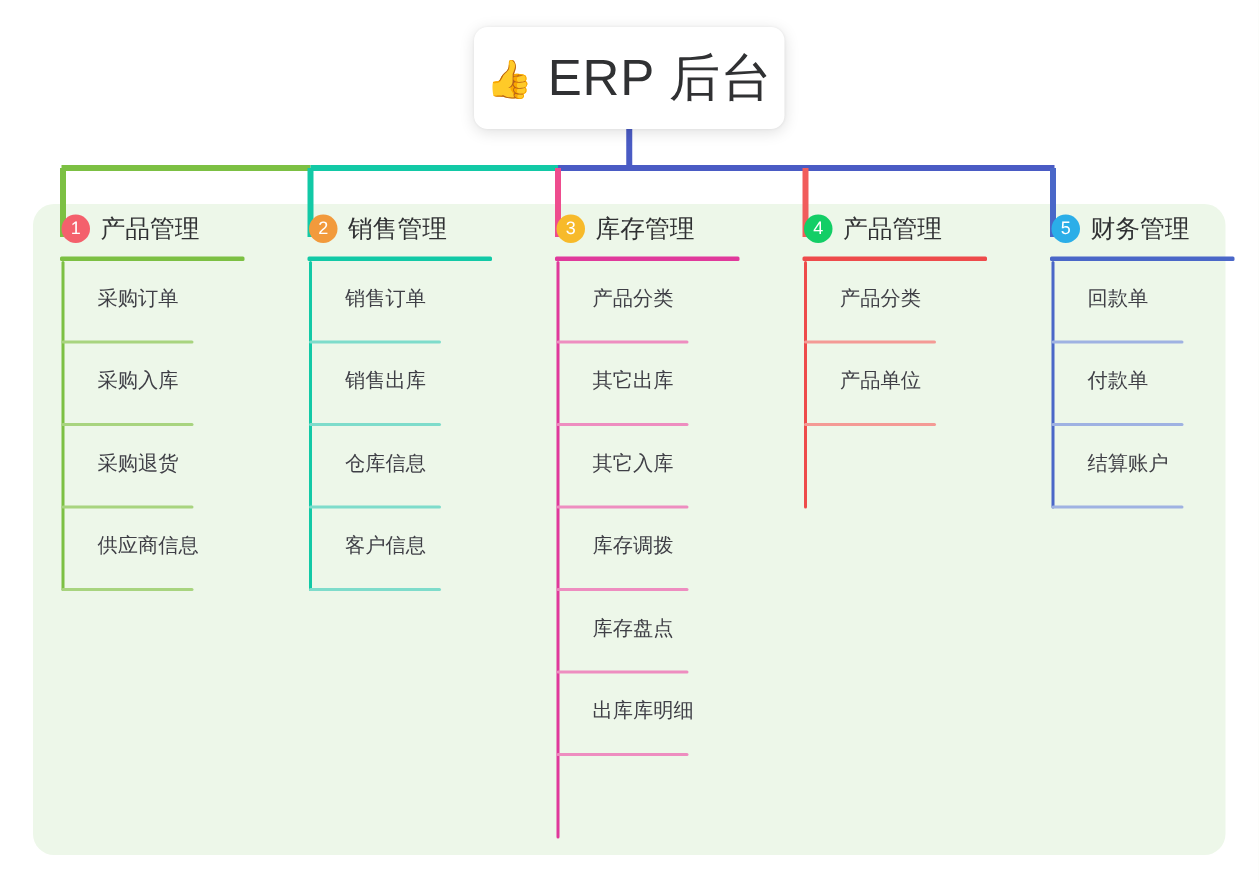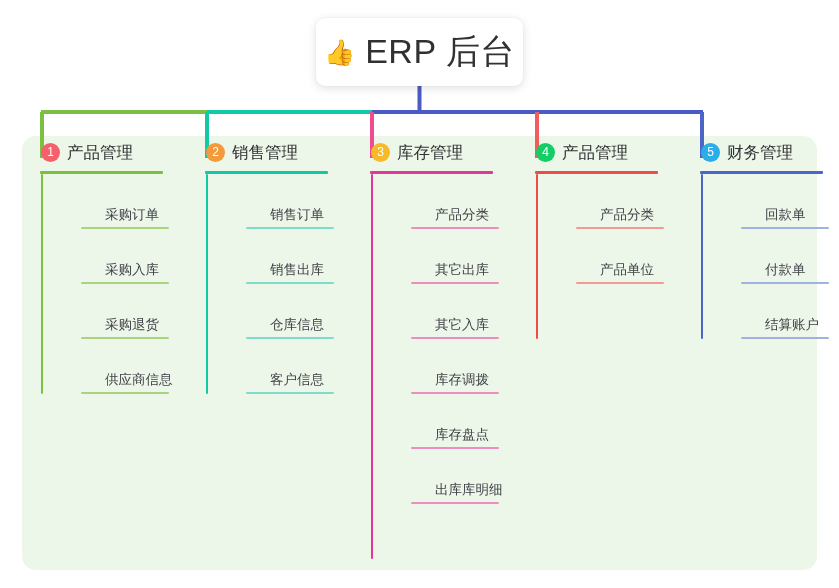--- a/index.html
+++ b/index.html
@@ -132,22 +132,21 @@
     left: 0px;
     top: 0;
     width: 2px;
     border-radius: 1px;
   }
   .item {
     position: relative;
     height: 55px;
     padding-left: 24px;
     display: flex;
-    align-items: flex-end;
-    margin-left: 40px;
+    align-items: center;
   }
   .item-label {
     font-size: 13.5px;
     color: #3f3f46;
     white-space: nowrap;
     padding-bottom: 5px;
   }
   .item-rule {
     position: absolute;
     left: 0px;

